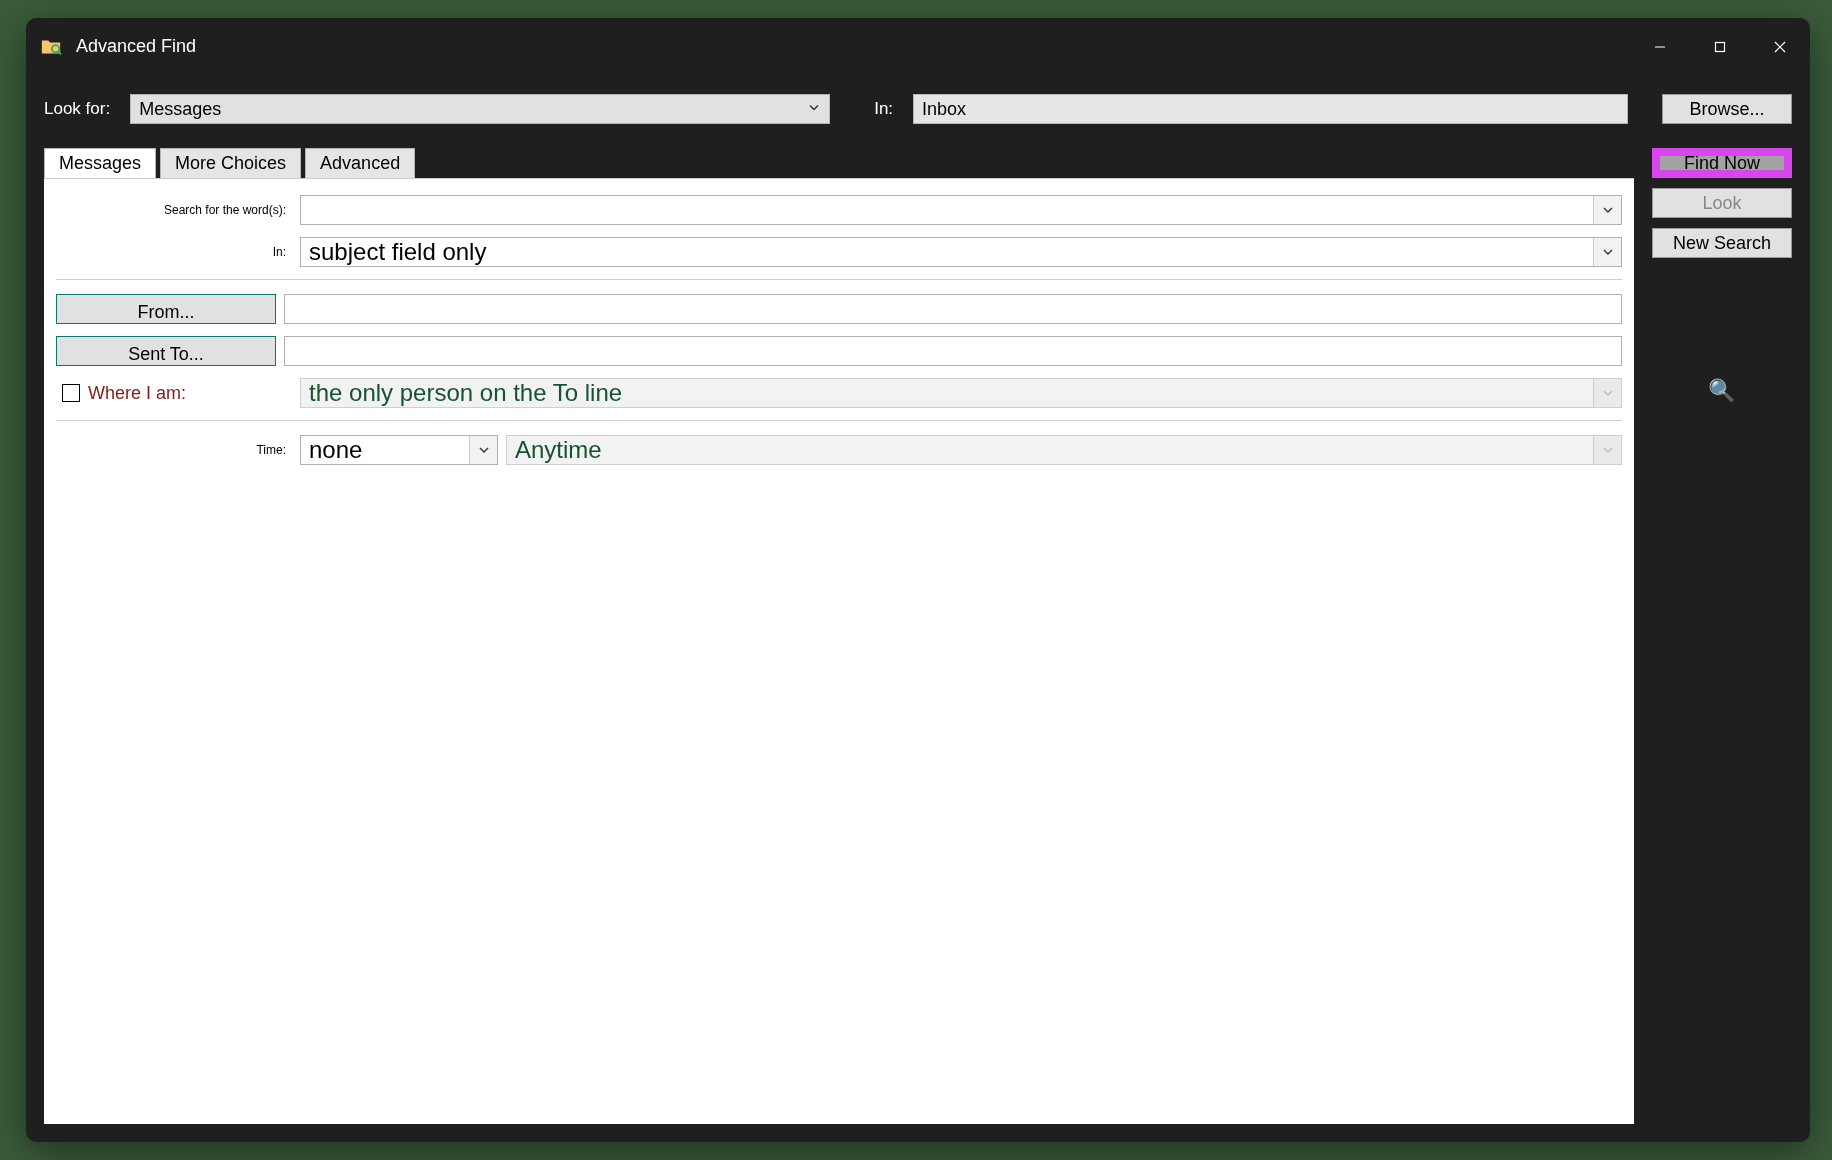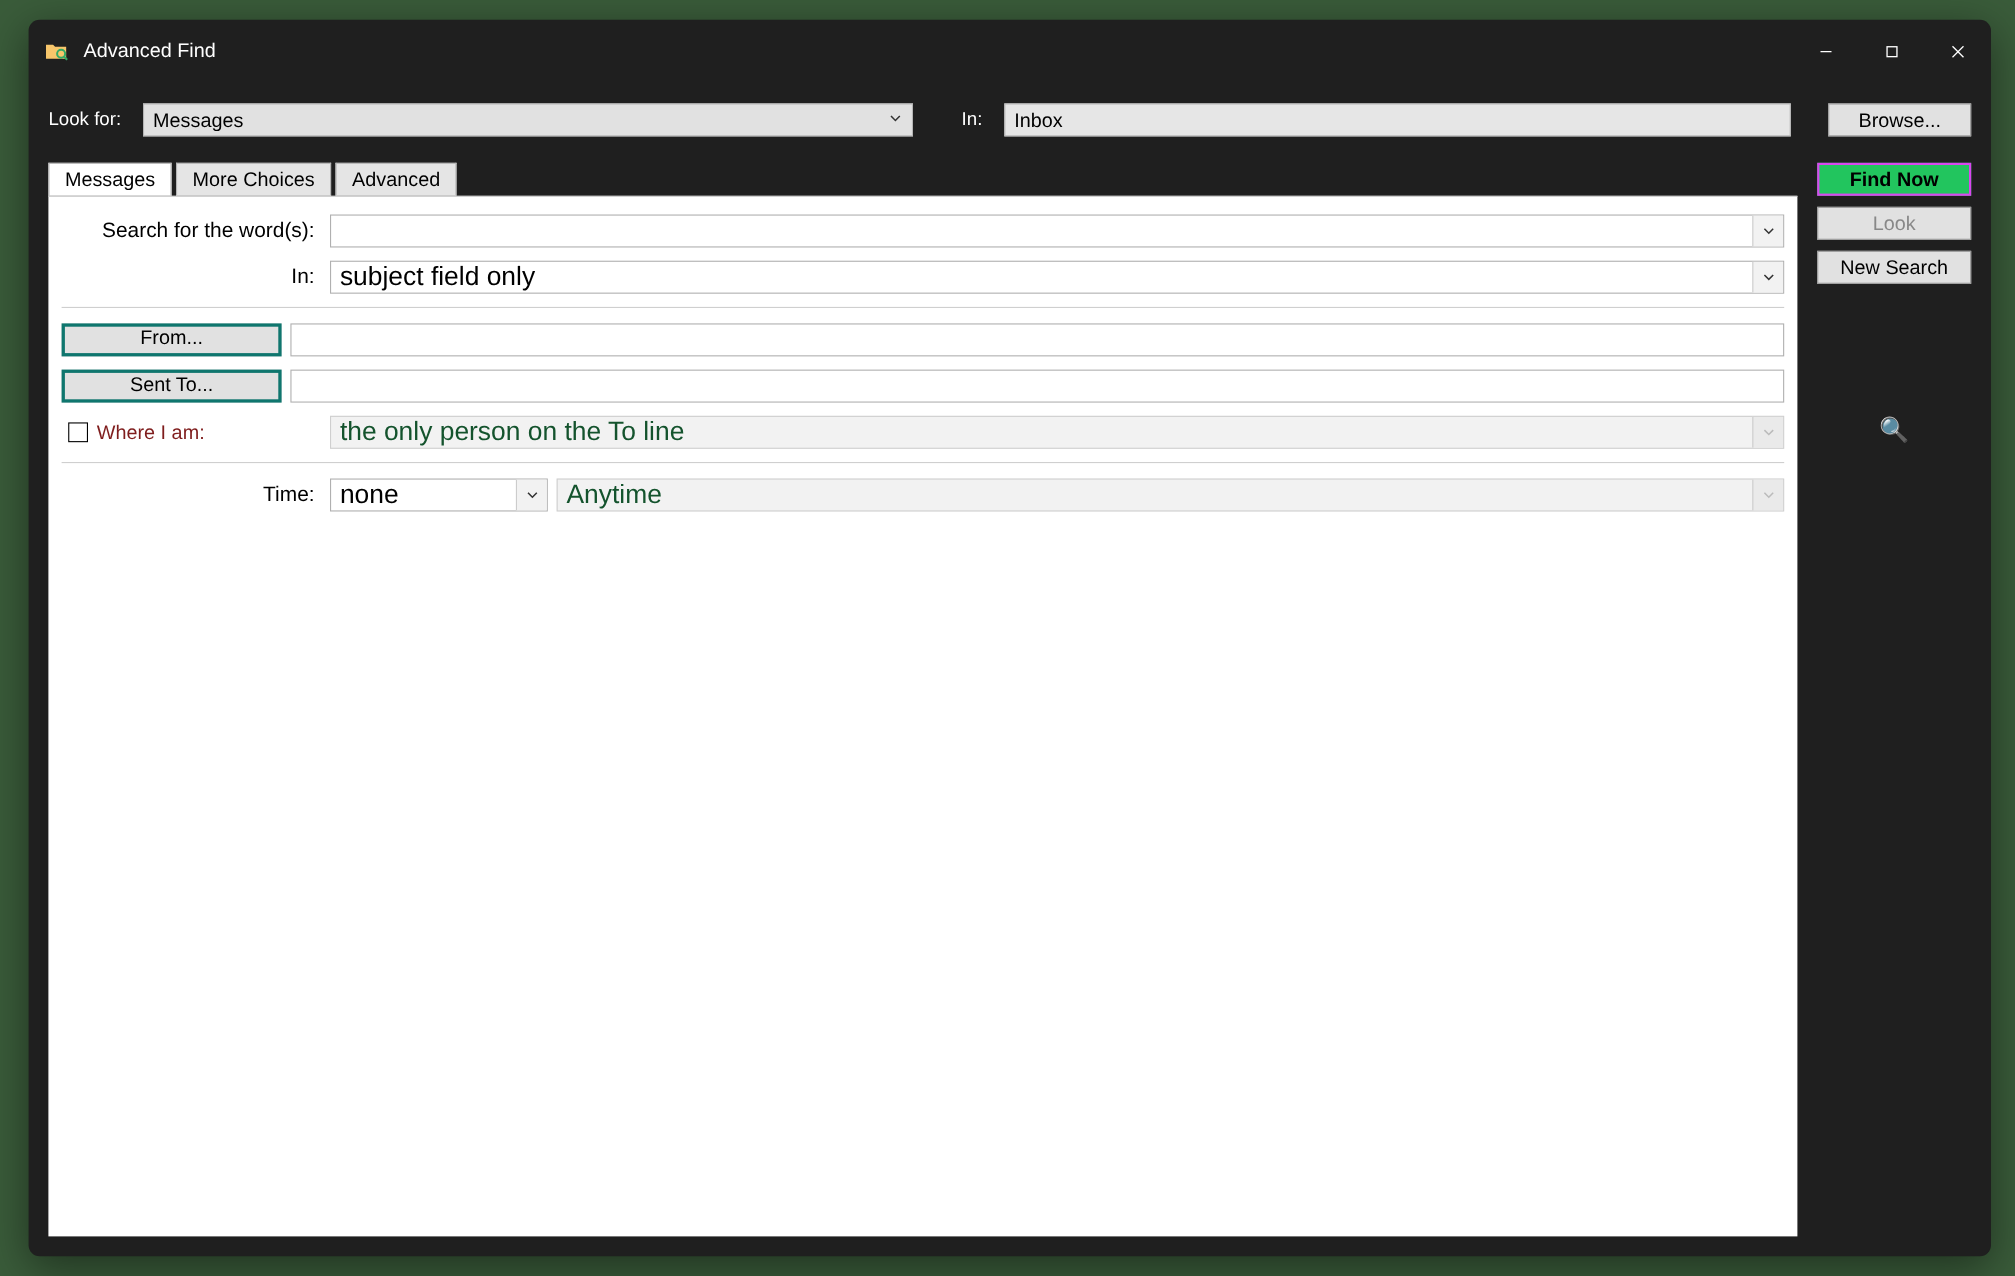--- a/index.html
+++ b/index.html
@@ -66,21 +66,21 @@
   }
   
   .main-row {
     display: flex; gap: 18px;
     padding: 24px 18px 18px 18px;
     flex: 1; min-height: 0;
   }
   
   .right-col { width: 140px; display:flex; flex-direction:column; gap:10px; align-items:center;}
   .right-col .btn { width: 100%; }
-  .btn.primary { border: 2px solid #d946ef; background: #22c55e; font-weight: bold; }
+  .btn.primary { border: 8px solid #d946ef; background: #a3a3a3; }
   .btn.disabled { color: #888; }
   .magnifier { margin-top: 110px; font-size: 22px; }
   
   .content-col { flex: 1; display:flex; flex-direction:column; min-width:0; }
   .tabs {
     display: flex; gap: 4px;
     font-size: 18px; color:#000;
   }
   .tab {
     background: #e5e5e5;
@@ -95,42 +95,42 @@
     flex: 1;
     border-top: 1px solid #ccc;
     padding: 16px 12px;
     overflow: auto;
   }
   .form-row {
     display: flex; align-items: center; gap: 8px;
     margin-bottom: 12px;
   }
   .form-label {
-    width: 236px; text-align: right; font-size: 19px; color:#000;
+    width: 236px; text-align: right; font-size: 12px; color:#000;
     padding-right: 6px;
   }
   .form-input {
     flex: 1; height: 30px;
     border: 1px solid #b0b0b0;
     background: #fff;
     font-size: 24px;
     display:flex; align-items:center; padding:0 8px;
     position: relative;
   }
   .form-input.with-chev { padding-right: 32px; }
   .form-input .chev { position:absolute; right:0; top:0; height:100%; width:28px; border-left:1px solid #ccc; background:#f2f2f2; display:flex; align-items:center; justify-content:center;}
   .form-input.disabled { background:#f2f2f2; color:#14532d; border-color:#cfcfcf;}
   .form-input.disabled .chev { background:#eaeaea; }
   .form-input.disabled .chev svg { stroke:#bbb; }
   hr.sep { border:none; border-top:1px solid #cfcfcf; margin: 8px 0 14px 0; }
   .pick-btn {
-    width: 200px; height: 30px;
-    background:#e1e1e1; border:3px solid #0f766e;
+    width: 220px; height: 30px;
+    background:#e1e1e1; border:1px solid #0f766e;
     font-size:18px; color:#000;
-    display:flex; align-items:flex-start; justify-content:center;
+    display:flex; align-items:flex-end; justify-content:center;
     cursor:pointer;
   }
   .check-row { display:flex; align-items:center; gap:8px; font-size:18px; color:#7f1d1d;}
   .checkbox {
     width:18px; height:18px; border:1.5px solid #000; background:#fff;
   }
   .time-combo { width: 198px; }
 </style>
 </head>
 <body>

